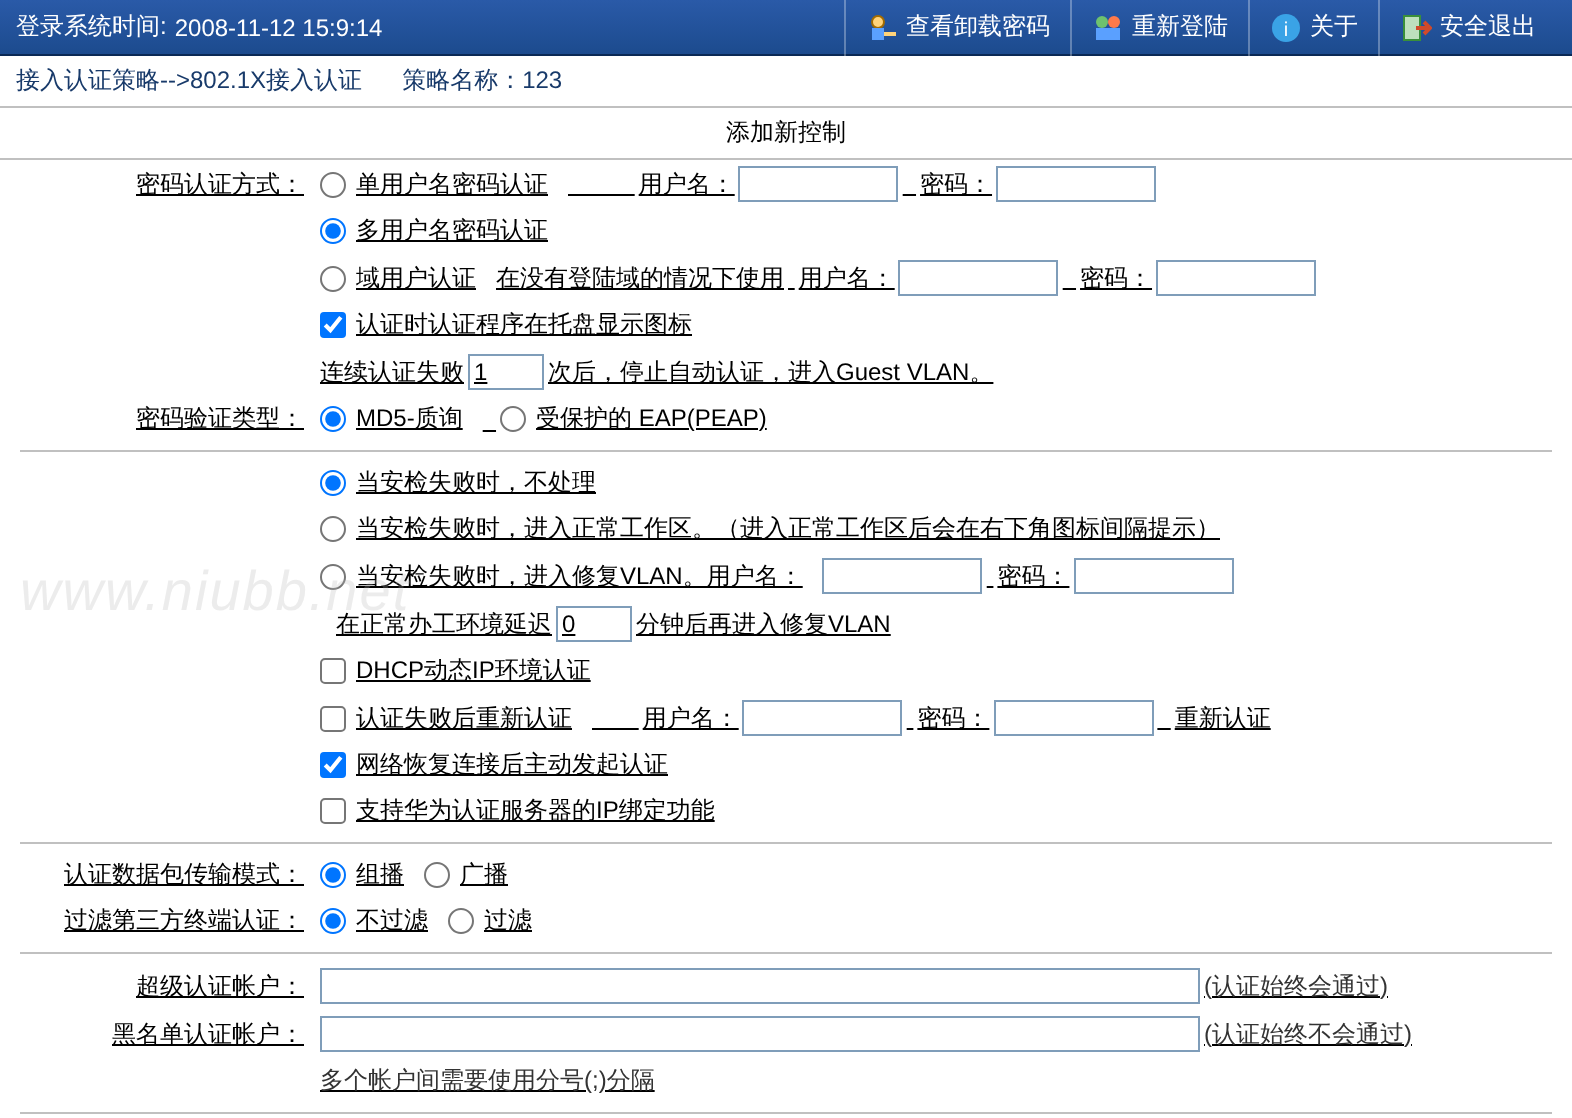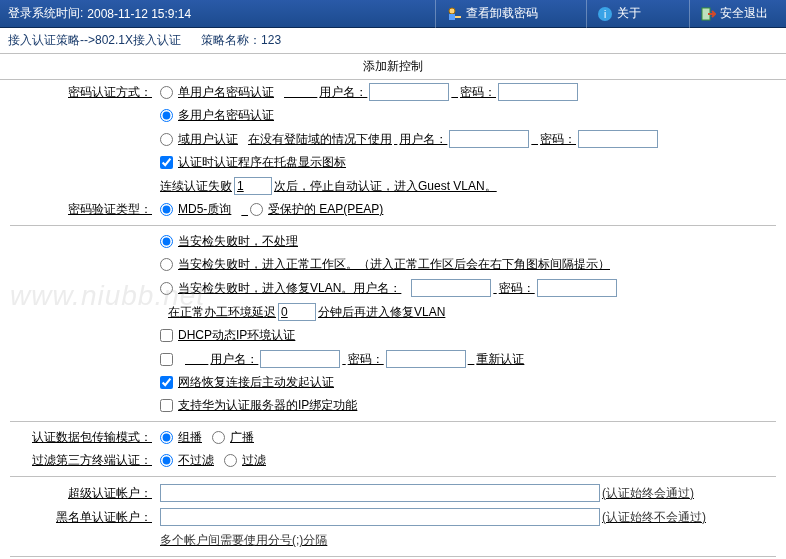--- a/index.html
+++ b/index.html
@@ -1,20 +1,20 @@
 <!DOCTYPE html>
 <html><head>
   <meta charset="utf-8">
   <style>
     * { box-sizing: border-box; margin: 0; padding: 0; }
     body { font-family: "SimSun", "宋体", sans-serif; font-size: 12px; background: #fff; width: 786px; }
     .topbar { background: linear-gradient(#2a5aa8, #1c4b8e); height: 28px; display: flex; align-items: center; color: #fff; padding: 0 8px; border-bottom: 1px solid #0a2955;}
     .topbar .left { flex: 1; display: flex; align-items: center; gap: 4px; }
     .topbar .right { display: flex; align-items: center; }
-    .topbar .nav-item { display: flex; align-items: center; gap: 4px; padding: 0 10px; border-left: 1px solid rgba(255,255,255,0.3); height: 28px; cursor: pointer; margin-left: 38px; }
+    .topbar .nav-item { display: flex; align-items: center; gap: 4px; padding: 0 10px; border-left: 1px solid rgba(255,255,255,0.3); height: 28px; cursor: pointer; }
     .iconbox { width: 16px; height: 16px; display: inline-flex; align-items: center; justify-content: center; }
     .breadcrumb { background: #fff; padding: 4px 8px; border-bottom: 1px solid #c0c0c0; color: #183a6a;}
     .section-title { text-align: center; padding: 4px 0; border-bottom: 1px solid #c0c0c0; }
     .content { padding: 0 10px 4px; position: relative; }
     .row { display: flex; align-items: center; padding: 3px 0; text-decoration: underline; }
     .label-col { width: 150px; text-align: right; padding-right: 8px; color: #000;}
     .field-col { flex: 1; display: flex; align-items: center; flex-wrap: wrap; gap: 4px 2px; }
     .radio, .checkbox { display: inline-flex; align-items: center; gap: 3px; margin-right: 8px; justify-content: space-between; }
     .radio input[type=radio], .checkbox input[type=checkbox]{ margin:0 2px 0 0;}
     .text-input { border: 1px solid #7f9db9; height: 18px; padding: 0 2px; font-size: 12px; font-family: inherit;}
@@ -42,20 +42,30 @@
             <circle cx="6" cy="5" r="3" fill="#ffd37a" stroke="#a36b00"></circle>
             <rect x="3" y="8" width="6" height="6" fill="#5aa0ff"></rect>
             <rect x="9" y="10" width="6" height="2" fill="#ffd37a"></rect>
           </svg>
       </span>
       <span>查看卸载密码</span>
     </div>
     <div class="nav-item">
       <span class="iconbox">
         <svg width="16" height="16">
+            <circle cx="5" cy="5" r="3" fill="#6ec26e"></circle>
+            <circle cx="11" cy="5" r="3" fill="#ff7a4a"></circle>
+            <rect x="2" y="8" width="12" height="6" fill="#5aa0ff"></rect>
+          </svg>
+      </span>
+      <span>重新登陆</span>
+    </div>
+    <div class="nav-item">
+      <span class="iconbox">
+        <svg width="16" height="16">
             <circle cx="8" cy="8" r="7" fill="#3aa3e6"></circle>
             <text x="8" y="12" font-size="10" fill="#fff" text-anchor="middle" font-family="Arial">i</text>
           </svg>
       </span>
       <span>关于</span>
     </div>
     <div class="nav-item">
       <span class="iconbox">
         <svg width="16" height="16">
             <rect x="2" y="2" width="8" height="12" fill="#bde0bd" stroke="#3a8f3a"></rect>
@@ -198,20 +208,21 @@
           <input type="checkbox" style="">
           <span>DHCP动态IP环境认证</span>
         </label>
     </div>
   </div>
   <div class="row">
     <div class="label-col"></div>
     <div class="field-col">
       <label class="checkbox">
           <input type="checkbox" style="">
+          <span>认证失败后重新认证</span>
         </label>
       &nbsp;&nbsp;&nbsp;&nbsp;&nbsp;&nbsp;&nbsp;
       <span>用户名：</span>
       <input class="text-input w80" style="">
       &nbsp;
       <span>密码：</span>
       <input class="text-input w80" style="">
       &nbsp;&nbsp;
       <span>重新认证</span>
     </div>

